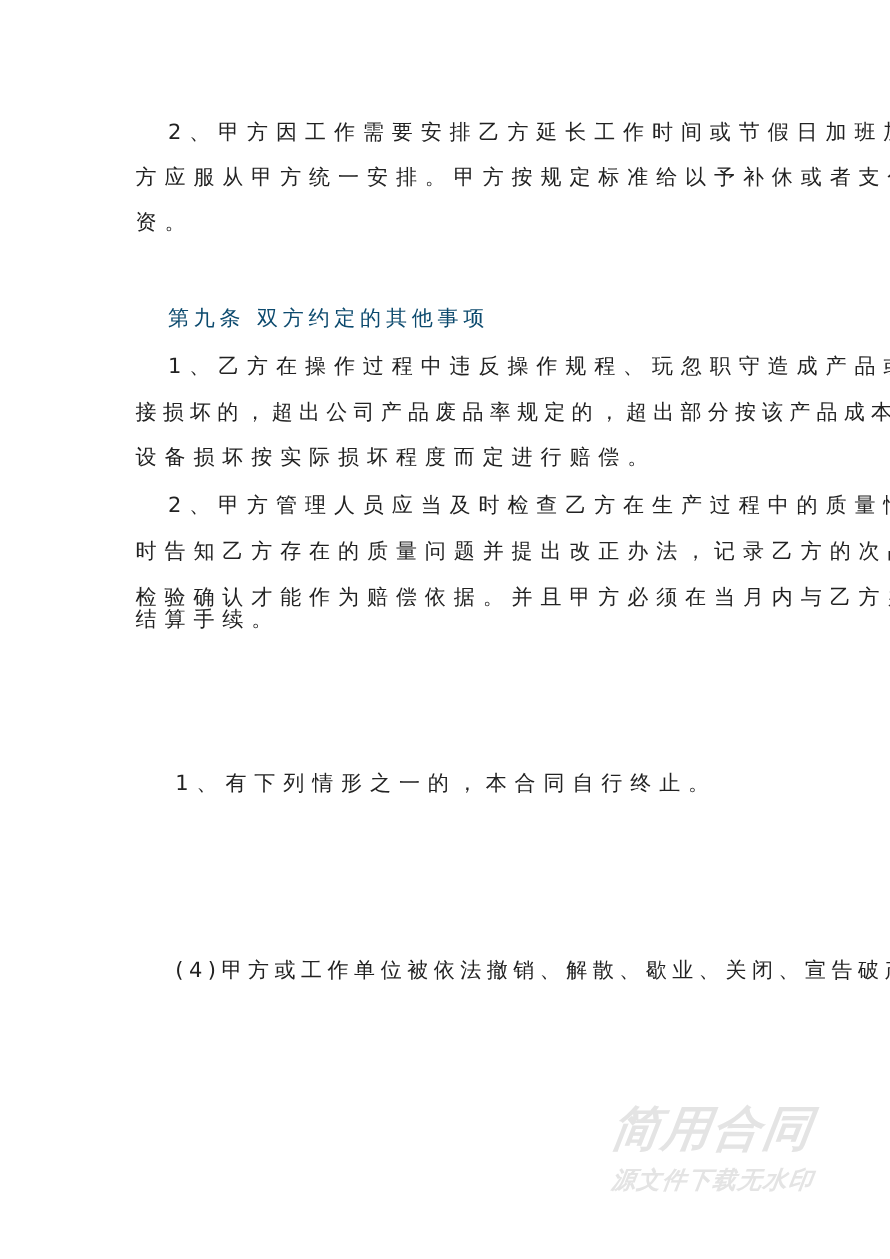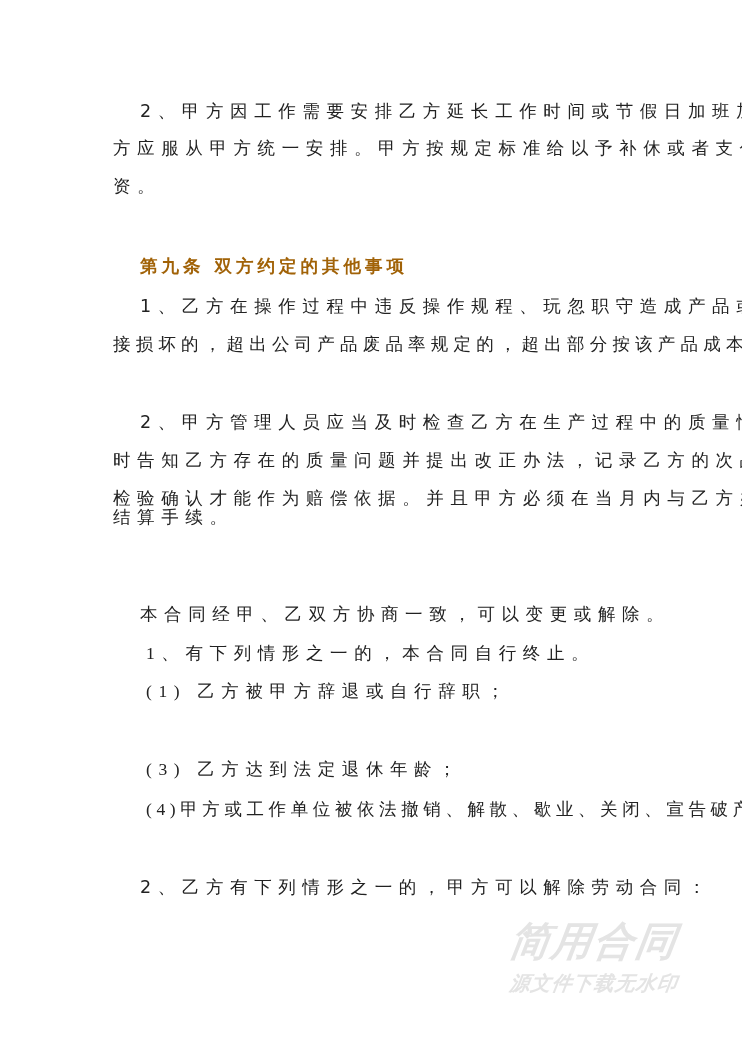--- a/index.html
+++ b/index.html
@@ -25,24 +25,24 @@
     .line {
       position: absolute;
       left: 113px;
       white-space: nowrap;
       font-size: 17.5px;
       line-height: 24px;
       letter-spacing: 6.6px;
       color: #222222;
     }
     .indent { left: 140px; }
-    .indent2 { left: 146px; font-family: Liberation Serif, serif; }
+    .indent2 { left: 146px; }
     .bold {
-      font-weight: bold;
-      color: #a16207;
+      font-weight: normal;
+      color: #0c4a6e;
       letter-spacing: 4px;
     }
     .watermark {
       position: absolute;
       left: 510px;
       top: 918px;
       width: 190px;
       color: #e4e4e4;
       font-style: italic;
       font-weight: bold;
@@ -68,32 +68,29 @@
 <div class="page">
 
   <div class="line indent" style="top:99px">2、甲方因工作需要安排乙方延长工作时间或节假日加班加点，乙</div>
   <div class="line" style="top:136px">方应服从甲方统一安排。甲方按规定标准给以予补休或者支付加班工</div>
   <div class="line" style="top:174px">资。</div>
 
   <div class="line indent bold" style="top:254px">第九条 双方约定的其他事项</div>
 
   <div class="line indent" style="top:294px">1、乙方在操作过程中违反操作规程、玩忽职守造成产品或设备直</div>
   <div class="line" style="top:332px; letter-spacing:5.2px">接损坏的，超出公司产品废品率规定的，超出部分按该产品成本赔偿。</div>
+  <div class="line" style="top:370px">设备损坏按实际损坏程度而定进行赔偿。</div>
 
   <div class="line indent" style="top:410px">2、甲方管理人员应当及时检查乙方在生产过程中的质量情况，及</div>
   <div class="line" style="top:448px">时告知乙方存在的质量问题并提出改正办法，记录乙方的次品数，经</div>
   <div class="line" style="top:486px">检验确认才能作为赔偿依据。并且甲方必须在当月内与乙方办理赔偿</div>
   <div class="line" style="top:505px">结算手续。</div>
 
 
-  <div class="line indent" style="top:602px">本合同经甲、乙双方协商一致，可以变更或解除。</div>
   <div class="line indent2" style="top:641px">1、有下列情形之一的，本合同自行终止。</div>
-  <div class="line indent2" style="top:679px">(1) 乙方被甲方辞退或自行辞职；</div>
-  <div class="line indent2" style="top:757px">(3) 乙方达到法定退休年龄；</div>
   <div class="line indent2" style="top:797px; letter-spacing:4.6px">(4)甲方或工作单位被依法撤销、解散、歇业、关闭、宣告破产；</div>
-  <div class="line indent" style="top:875px">2、乙方有下列情形之一的，甲方可以解除劳动合同：</div>
 
   <div class="watermark">
     <div class="wm-main">简用合同</div>
     <div class="wm-sub">源文件下载无水印</div>
   </div>
 
 </div>
 
 </body></html>

